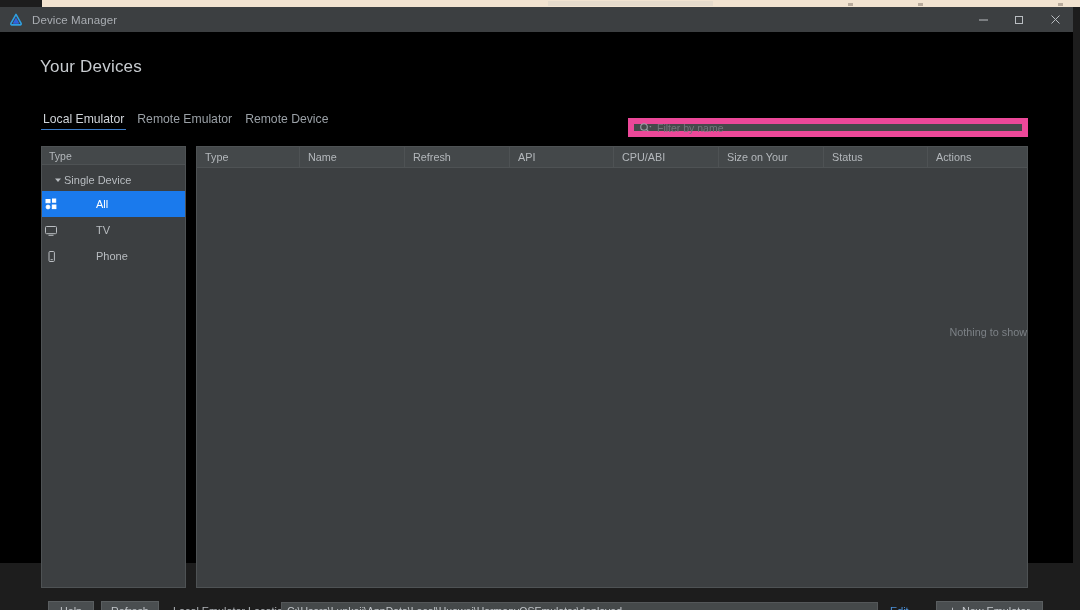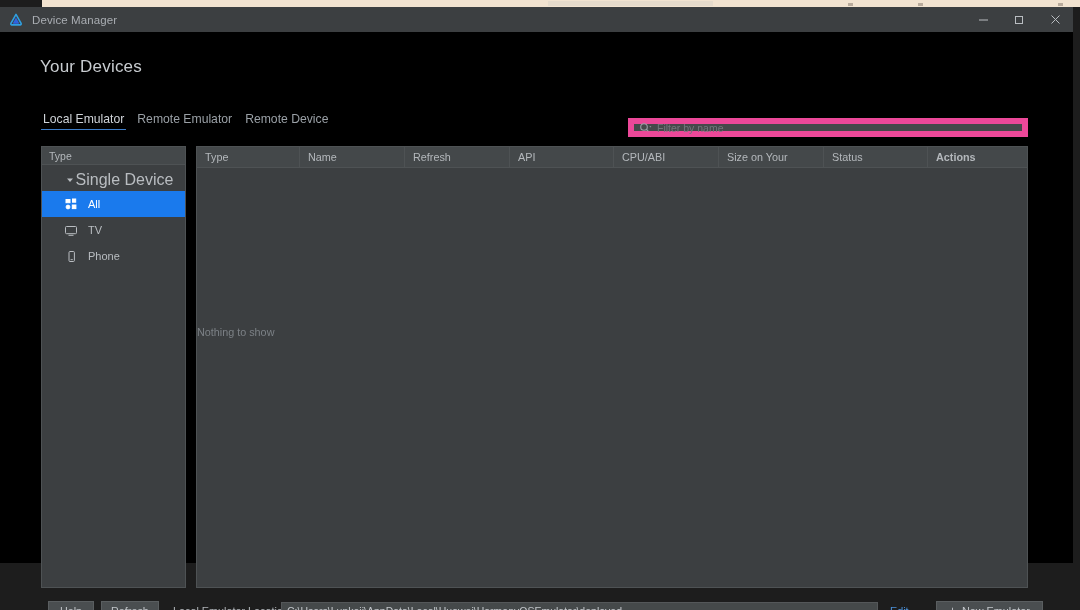--- a/index.html
+++ b/index.html
@@ -111,28 +111,28 @@
   }
   #tree-header {
     height: 18px; flex: 0 0 18px;
     background: #44484a; border-bottom: 1px solid #4e5254;
     display: flex; align-items: center; padding-left: 7px;
     font-size: 10.5px; color: #b4b8bc;
   }
   #tree-list { flex: 1 1 auto; padding-top: 4px; }
   .tree-group {
     height: 22px; display: flex; align-items: center;
-    padding-left: 10px; font-size: 16px; color: #b9bdc1; justify-content: center;
+    padding-left: 10px; font-size: 11px; color: #b9bdc1;
   }
   .tree-caret {
     width: 12px; flex: 0 0 12px; display: flex; align-items: center; justify-content: center;
   }
   .tree-item {
     height: 26px; display: flex; align-items: center;
-    padding-left: 20px; font-size: 11px; color: #b9bdc1;
+    font-size: 11px; color: #b9bdc1; gap: 28px;
   }
   .tree-item .tree-icon {
     width: 18px; flex: 0 0 18px; display: flex; align-items: center; justify-content: center;
     margin-right: 8px;
   }
   .tree-item.selected { background: #1a7aed; color: #ffffff; }
   .tree-item.selected .tree-icon svg { stroke: #ffffff; fill: #ffffff; }
 
   
   #table-panel {
@@ -145,27 +145,27 @@
     height: 21px; flex: 0 0 21px;
     background: #44484a; border-bottom: 1px solid #4e5254;
     display: flex;
   }
   .th {
     display: flex; align-items: center; padding-left: 8px;
     font-size: 10.8px; color: #b4b8bc;
     border-right: 1px solid #4e5254;
     white-space: nowrap; overflow: hidden;
   }
-  .th:last-child { border-right: none; font-weight: bold; }
+  .th:last-child { border-right: none; }
   #table-body {
     flex: 1 1 auto; position: relative; background: #3c3f41;
   }
   #empty-text {
-    position: absolute; left: 0; right: 8px; top: 158px;
-    text-align: left; font-size: 10.8px; color: #7c8186;
+    position: absolute; left: 0; right: 0; top: 158px;
+    text-align: right; font-size: 10.8px; color: #7c8186;
   }
 
   
   #bottom-bar {
     position: absolute; left: 0; right: 0; top: 562px;
     height: 34px;
     display: flex; align-items: center;
   }
   .btn {
     height: 20px; min-width: 46px;

